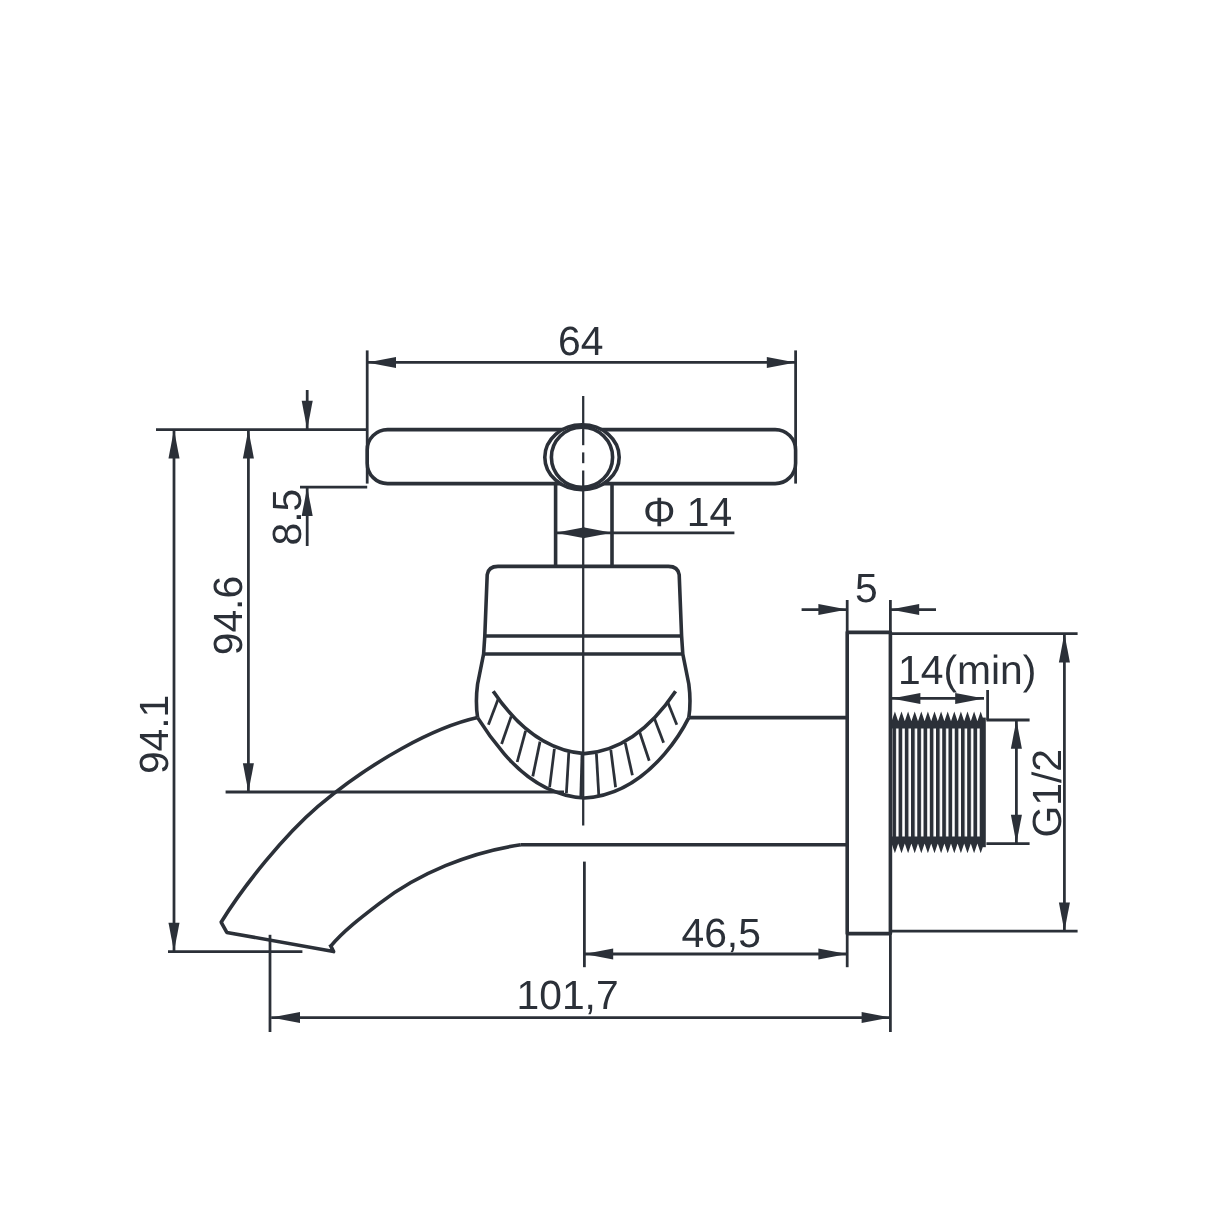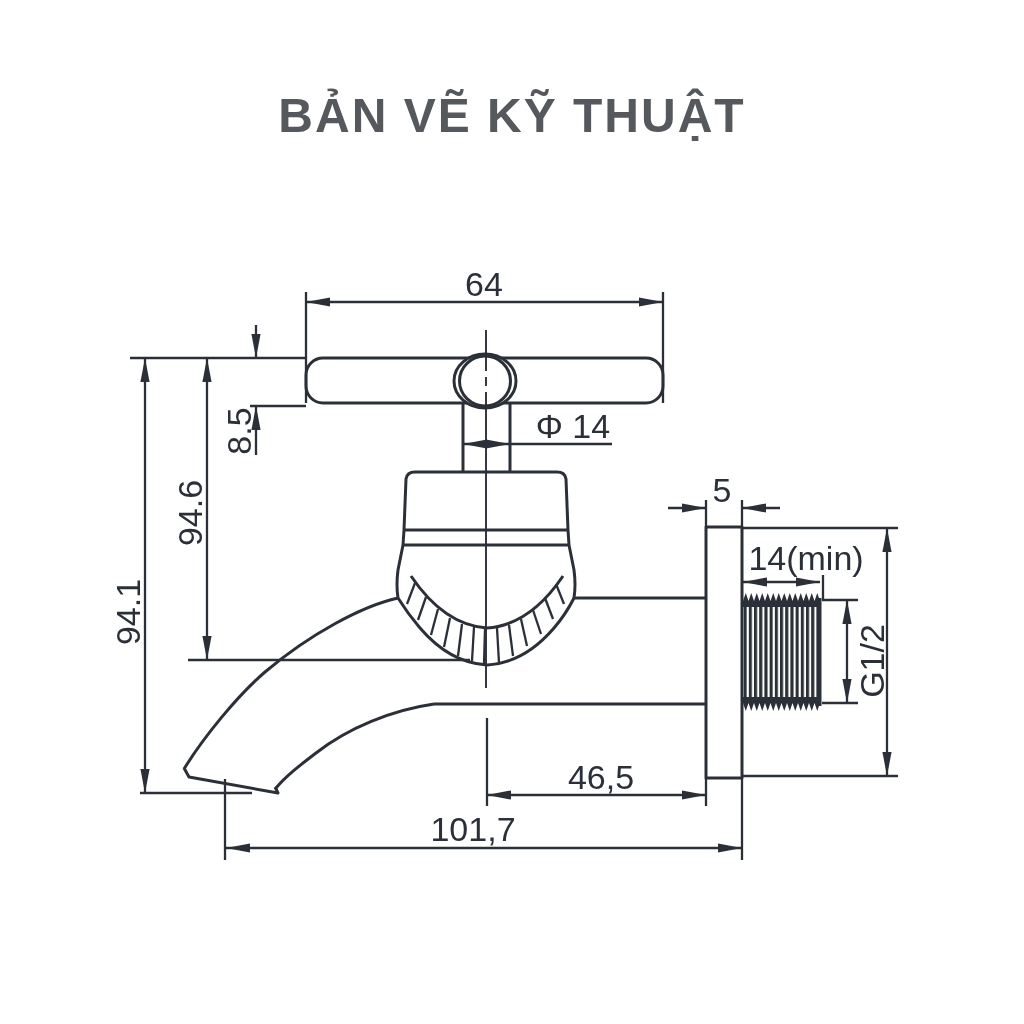--- a/index.html
+++ b/index.html
@@ -34,21 +34,20 @@
   .dim{fill:none;stroke:var(--line);stroke-width:2.3;}
   .cline{fill:none;stroke:var(--line);stroke-width:1.9;}
   .arrow{fill:var(--line);stroke:none;}
   .teeth{fill:var(--line);stroke:none;}
 </style>
 </head>
 <body>
 
 <div class="page">
 
-  <div class="page-title">BẢN VẼ KỸ THUẬT</div>
 
   <svg width="1024" height="1024" viewBox="0 0 1024 1024">
 
     <defs>
       <path id="arr" d="M0,0 L-24,-4.6 L-24,4.6 Z"></path>
       <pattern id="threadPattern" width="5.2" height="10" patternUnits="userSpaceOnUse">
         <rect x="0" y="0" width="3.1" height="10" fill="#2b3038"></rect>
       </pattern>
     </defs>
 

